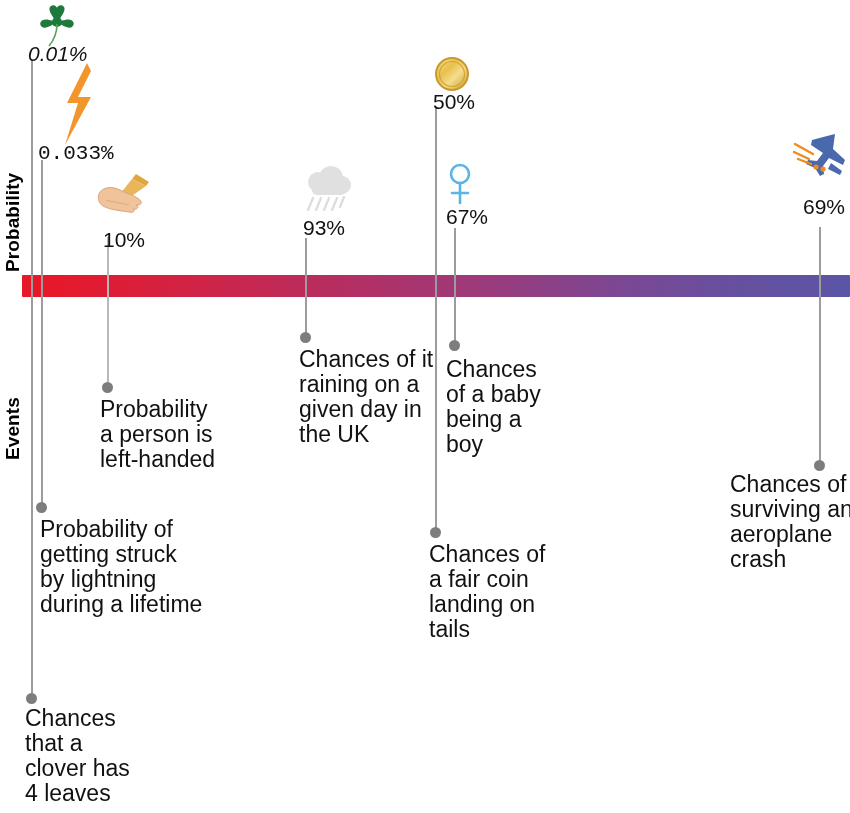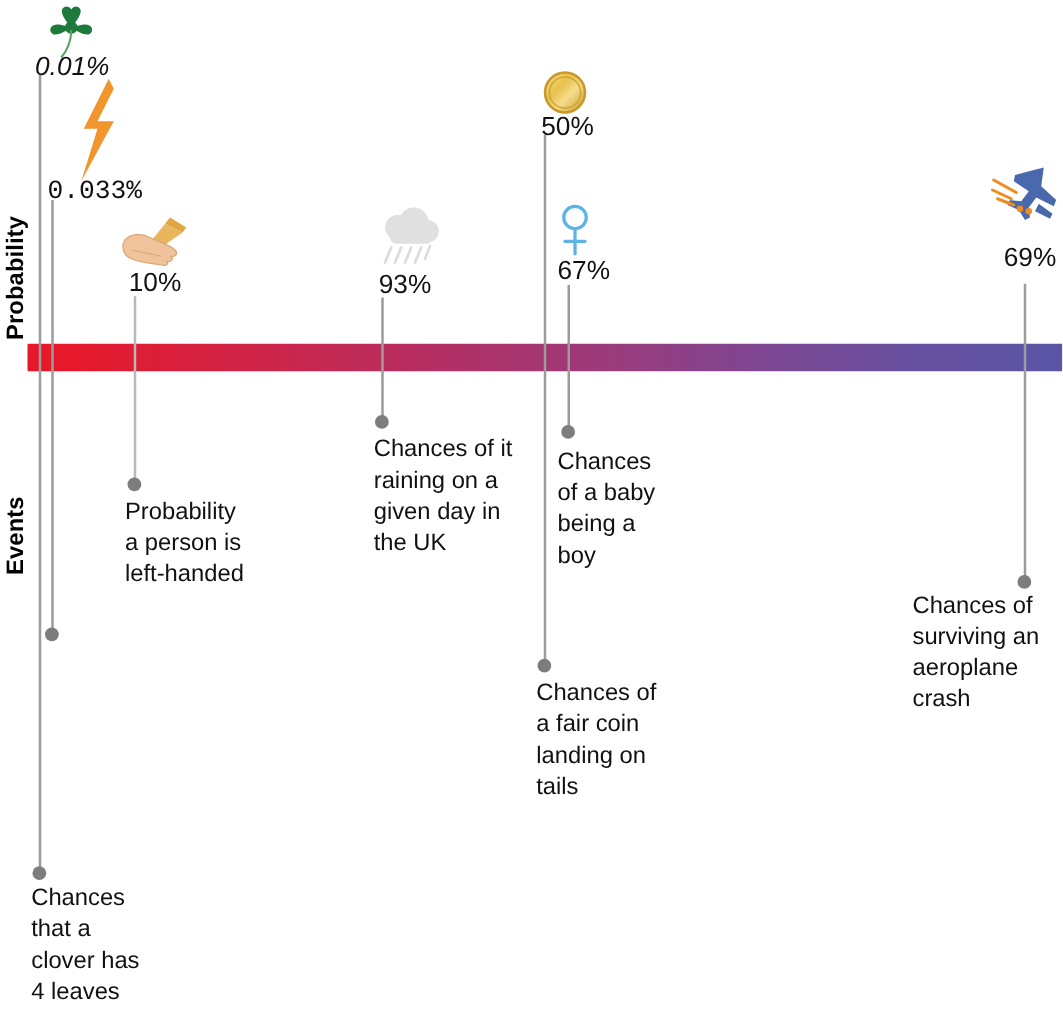--- a/index.html
+++ b/index.html
@@ -53,21 +53,21 @@
 
   
   .pct {
     position: absolute;
     font-size: 21px;
     color: #111111;
     white-space: nowrap;
   }
   .event-text {
     position: absolute;
-    font-size: 19px;
+    font-size: 23px;
     line-height: 25px;
     color: #111111;
   }
 
   
   .icon {
     position: absolute;
     display: block;
   }
   .icon svg { display: block; overflow: visible; }
@@ -187,30 +187,34 @@
         <line x1="1" y1="19" x2="16" y2="26"></line>
         <line x1="5" y1="26" x2="18" y2="31"></line>
       </g>
       <circle cx="23" cy="34" r="2.6" fill="#f08b1d"></circle>
       <circle cx="30" cy="36" r="2.6" fill="#f08b1d"></circle>
     </svg>
   </span>
 
   <div class="pct" style="left:28px;  top:42px;font-style:italic;">0.01%</div>
   <div class="pct" style="left:38px;  top:142px;font-family:Liberation Mono, monospace;">0.033%</div>
-  <div class="pct" style="left:103px; top:215px;">10%</div>
+  <div class="pct" style="left:103px; top:228px;">10%</div>
   <div class="pct" style="left:303px; top:216px;">93%</div>
   <div class="pct" style="left:433px; top:90px;">50%</div>
   <div class="pct" style="left:446px; top:205px;">67%</div>
   <div class="pct" style="left:803px; top:195px;">69%</div>
 
   <div class="event-text" style="left: 25px; top: 706px; width: 130px; white-space: pre-line;">Chances
 that a
 clover has
 4 leaves</div>
+  <div class="event-text" style="left: 40px; top: 517px; width: 185px; white-space: pre-line;">Probability of
+getting struck
+by lightning
+during a lifetime</div>
   <div class="event-text" style="left: 100px; top: 397px; width: 155px; white-space: pre-line;">Probability
 a person is
 left-handed</div>
   <div class="event-text" style="left: 299px; top: 347px; width: 150px; white-space: pre-line;">Chances of it
 raining on a
 given day in
 the UK</div>
   <div class="event-text" style="left: 429px; top: 542px; width: 130px; white-space: pre-line;">Chances of
 a fair coin
 landing on

